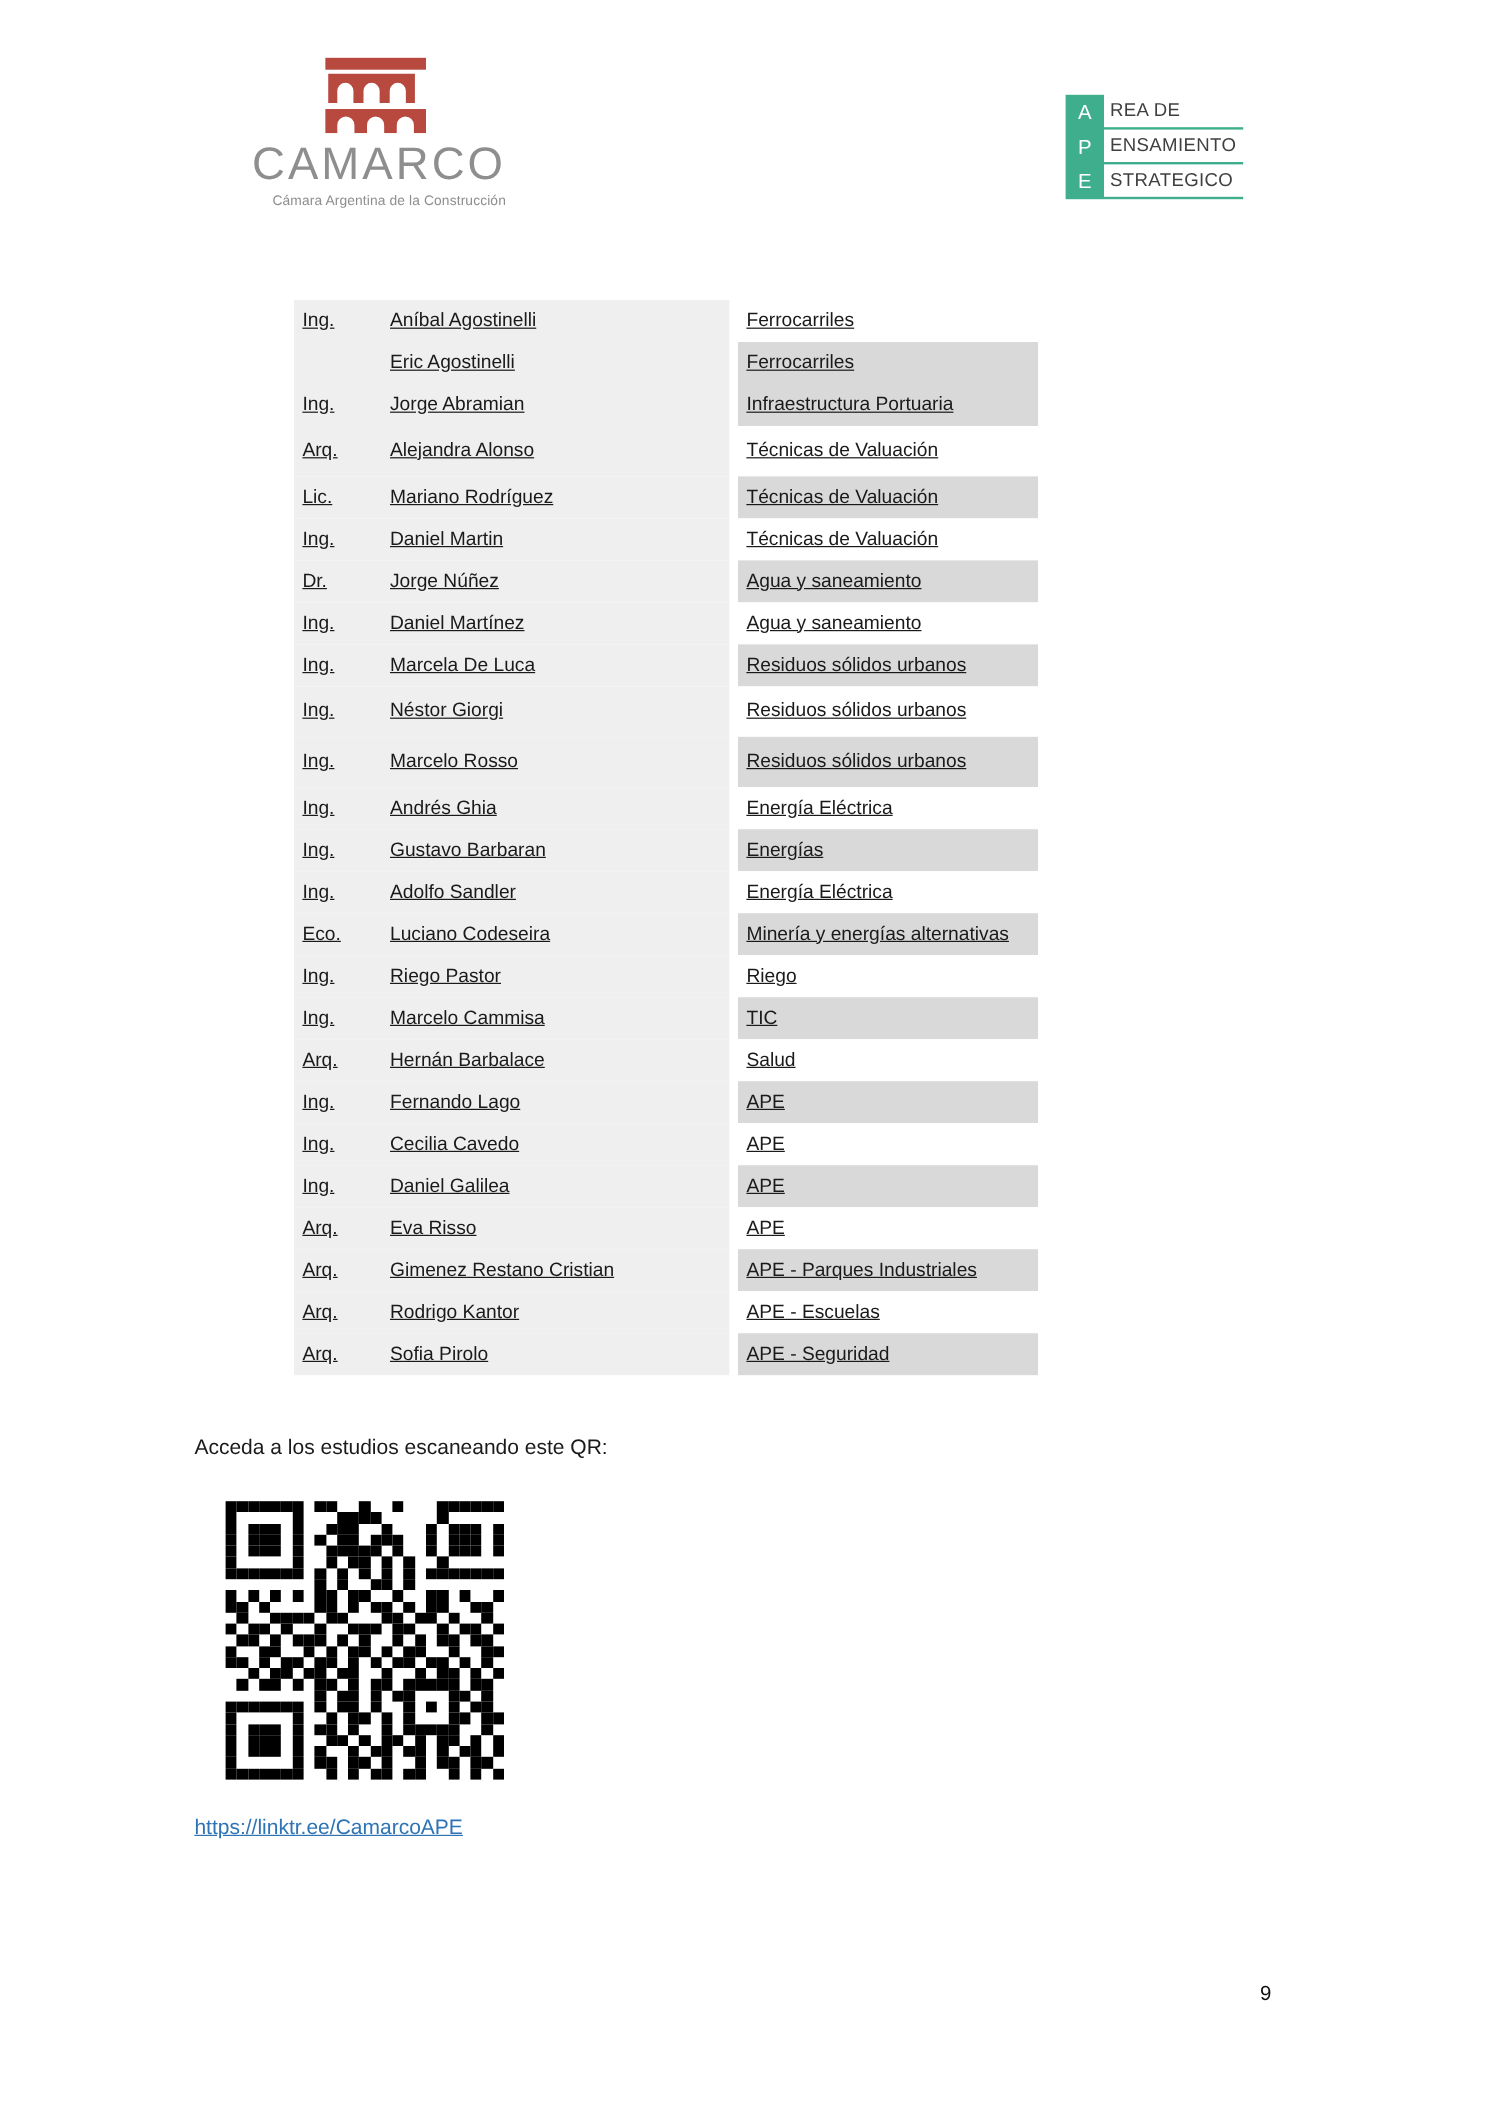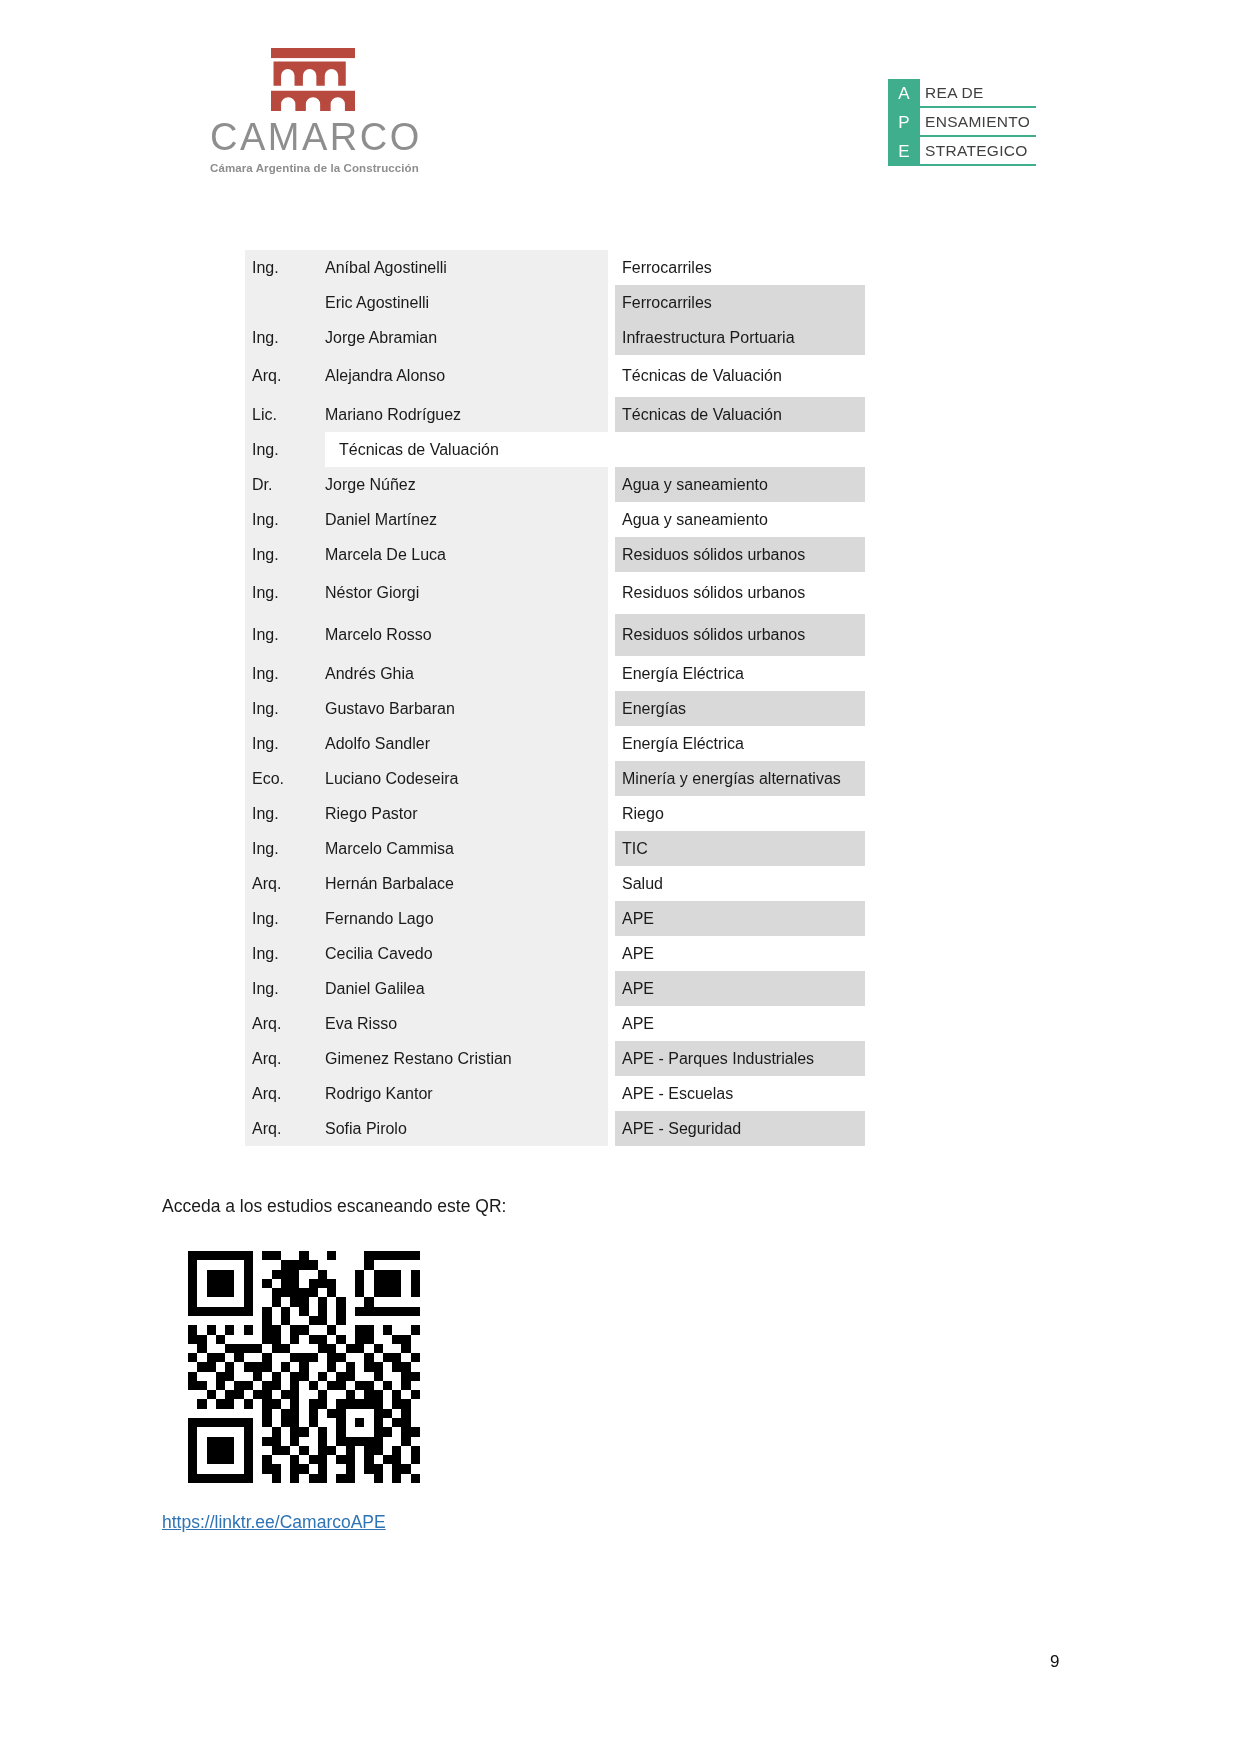--- a/index.html
+++ b/index.html
@@ -7,33 +7,33 @@
   .page {
     position:relative; width:1241px; height:1755px; background:#fff;
     font-family:"Liberation Sans","DejaVu Sans",sans-serif; color:#1a1a1a;
     overflow:hidden; margin:0 auto;
   }
 
   
   .camarco { position:absolute; left:210px; top:48px; width:205px; text-align:right; }
   .camarco-icon { display:block; margin:0 auto 7px auto; }
   .camarco-name { font-size:38px; line-height:1.05; color:var(--logo-gray); letter-spacing:2.5px; font-weight:400; }
-  .camarco-tagline { font-size:11.5px; font-weight:bold; color:var(--logo-gray); margin-top:4px; white-space:nowrap; letter-spacing:0.1px; }
+  .camarco-tagline { font-size:11.5px; font-weight:normal; color:var(--logo-gray); margin-top:4px; white-space:nowrap; letter-spacing:0.1px;margin-left:17px; }
 
   
   .ape { position:absolute; left:888px; top:79px; display:flex; }
   .ape-bar { width:32px; background:var(--ape-green); display:flex; flex-direction:column; }
   .ape-bar span { flex:1; color:#fff; font-size:17px; display:flex; align-items:center; justify-content:center; }
   .ape-rows { display:flex; flex-direction:column; }
   .ape-row { width:116px; height:29px; line-height:27px; border-bottom:2px solid var(--ape-green);
              font-size:15.5px; color:#3f3f3f; padding-left:5px; letter-spacing:0.3px; white-space:nowrap; }
 
   
   .table { position:absolute; left:245px; top:250px; }
-  .trow { display:flex; height:35px; }
+  .trow { display:flex; height:35px;text-decoration:underline; }
   .trow.tall { height:42px; }
   .cell { display:flex; align-items:center; font-size:16px; align-self:stretch; }
   .cell-title { width:80px; background:var(--block-gray); padding-left:7px; }
   .cell-name  { width:283px; background:var(--block-gray); }
   .gutter { width:7px; align-self:stretch; background:#fff; }
   .cell-area  { width:250px; padding-left:7px; background:#fff; }
   .cell-area.shaded { background:var(--row-shade); }
 
   
   .caption { position:absolute; left:162px; top:1196px; font-size:17.5px; color:#1a1a1a; }
@@ -106,20 +106,21 @@
         <div class="cell cell-area">Técnicas de Valuación</div>
       </div>
       <div class="trow">
         <div class="cell cell-title">Lic.</div>
         <div class="cell cell-name">Mariano Rodríguez</div>
         <div class="gutter"></div>
         <div class="cell cell-area shaded">Técnicas de Valuación</div>
       </div>
       <div class="trow">
         <div class="cell cell-title">Ing.</div>
+        <div class="cell cell-name">Daniel Martin</div>
         <div class="gutter"></div>
         <div class="cell cell-area">Técnicas de Valuación</div>
       </div>
       <div class="trow">
         <div class="cell cell-title">Dr.</div>
         <div class="cell cell-name">Jorge Núñez</div>
         <div class="gutter"></div>
         <div class="cell cell-area shaded">Agua y saneamiento</div>
       </div>
       <div class="trow">

